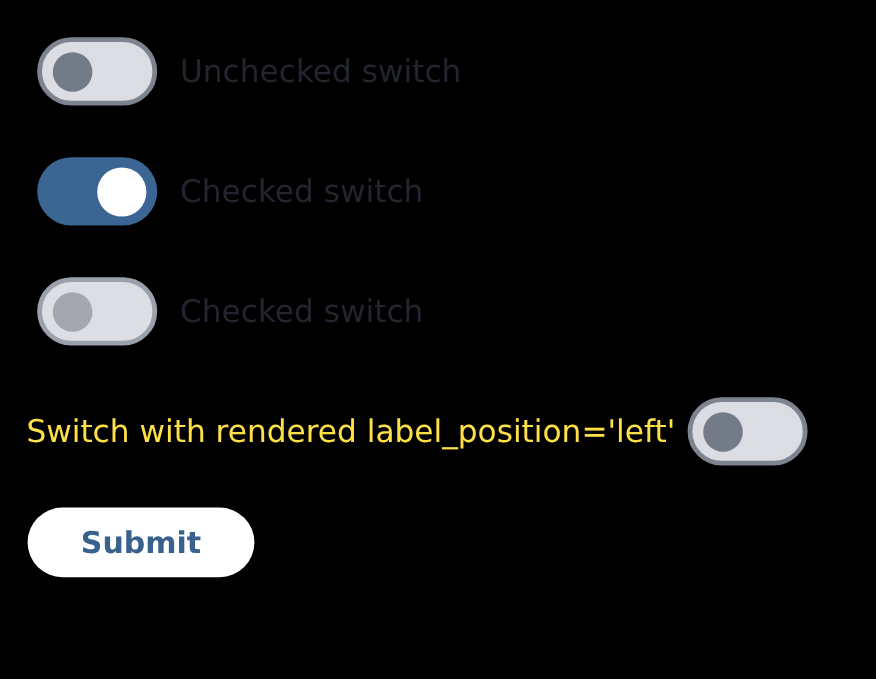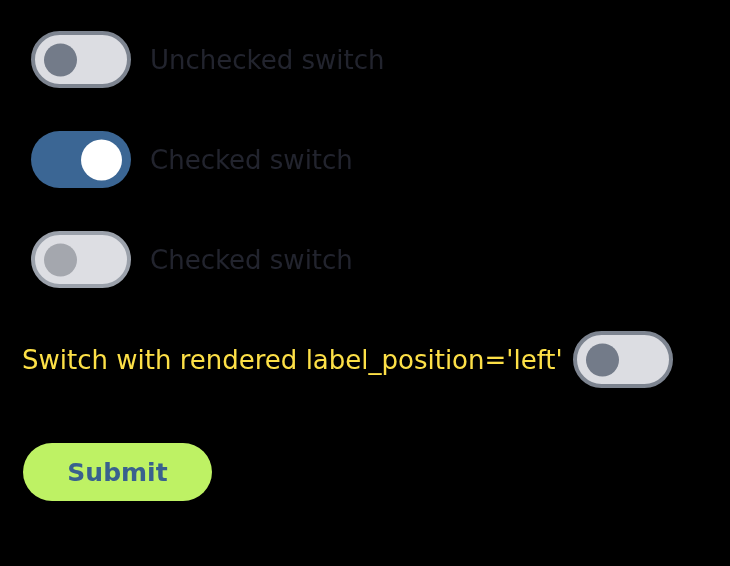--- a/index.html
+++ b/index.html
@@ -109,32 +109,31 @@
   }
 
   
   .submit-btn {
     position: absolute;
     left: 23px;
     top: 423px;
     width: 189px;
     height: 58px;
     border-radius: 29px;
-    background: #bef264;
+    background: #ffffff;
     border: none;
     color: #39618e;
     font-family: "DejaVu Sans", sans-serif;
     font-size: 25px;
     font-weight: bold;
     cursor: pointer;
     padding: 0;
     display: flex;
     align-items: center;
     justify-content: center;
-    margin-top: 20px;
   }
 </style>
 </head>
 <body>
 
 <div class="page">
 
   <div class="switch-row row-unchecked">
     <div class="switch off">
       <span class="knob"></span>

